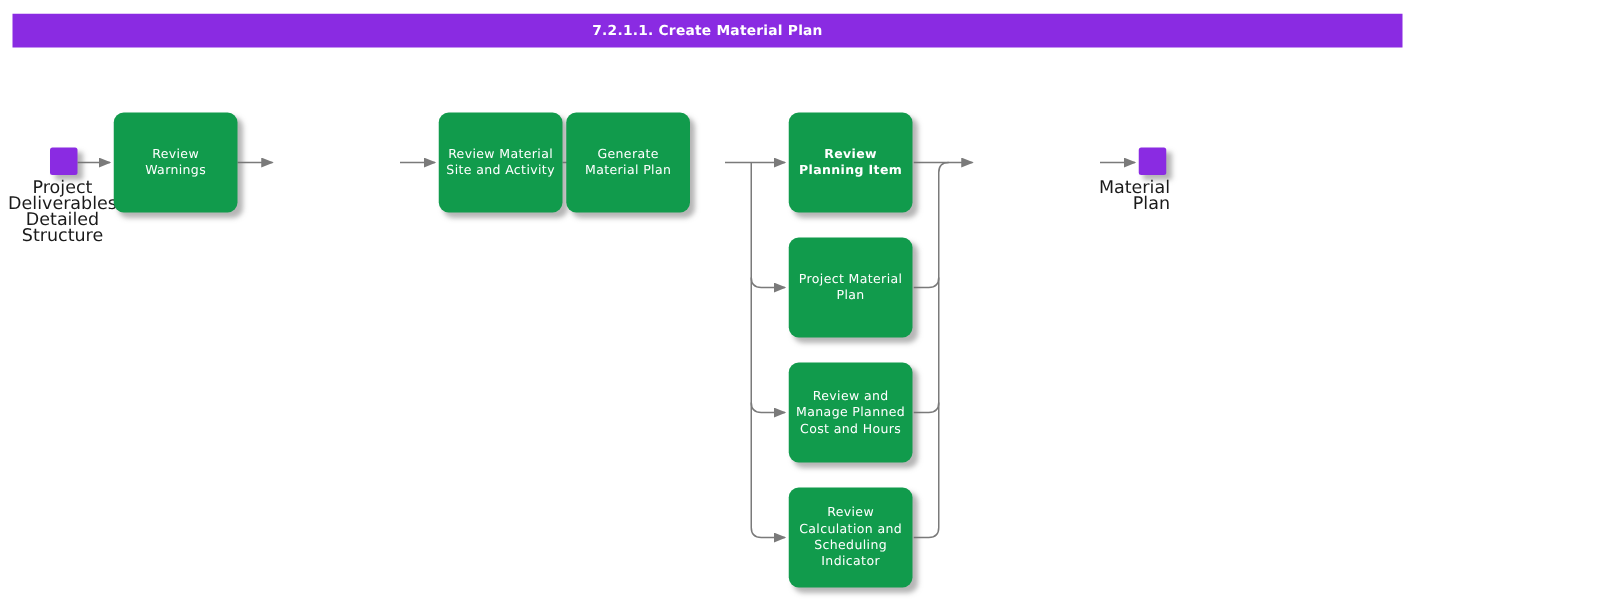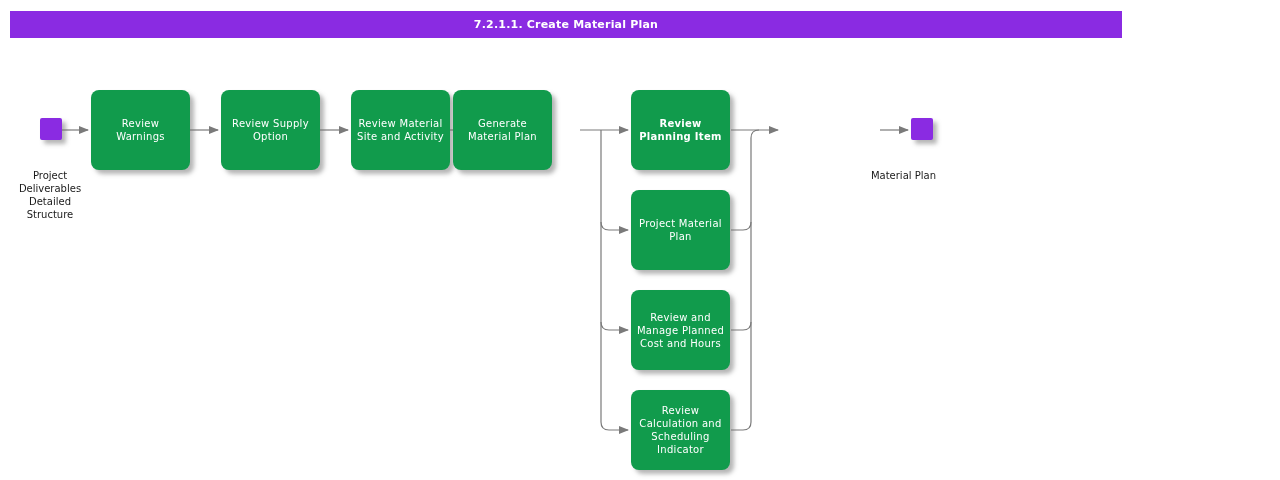--- a/index.html
+++ b/index.html
@@ -21,21 +21,21 @@
     background:var(--box-green,#119B4C);border-radius:8px;
     box-shadow:4px 4px 4px rgba(110,110,110,.5);
     display:flex;align-items:center;justify-content:center;text-align:center;
     color:#ffffff;font-size:10px;line-height:13px;letter-spacing:.3px;cursor:pointer;
   }
   .event{
     position:absolute;width:22px;height:22px;background:var(--node-purple,#8A2BE2);
     border-radius:2px;box-shadow:4px 4px 4px rgba(110,110,110,.5);cursor:pointer;
   }
   .event-label{
-    position:absolute;font-size:10px;line-height:13px;color:#1a1a1a;text-align:center;margin-top:25px;
+    position:absolute;font-size:14px;line-height:13px;color:#1a1a1a;text-align:center;
   }
 </style>
 </head>
 <body>
 
 <div class="canvas">
 
   <div class="title-bar">
     <span>7.2.1.1. Create Material Plan</span>
   </div>
@@ -58,21 +58,20 @@
     <path class="line" d="M731 430 H743 Q751 430 751 422 V138 Q751 130 759 130"></path>
     <path class="line" d="M731 230 H743 Q751 230 751 222"></path>
     <path class="line" d="M731 330 H743 Q751 330 751 322"></path>
     <path class="line" d="M880 130 H908" marker-end="url(#arr)"></path>
   </svg>
 
   <div class="event" style="left:40px;top:118px;"></div>
   <div class="event-label" style="left:5px;top:144px;width:90px;">Project Deliverables Detailed Structure</div>
 
   <div class="task" style="left:91px;top:90px;">Review Warnings</div>
-  <div class="task" style="left:221px;top:90px;">Review Supply Option</div>
   <div class="task" style="left:351px;top:90px;">Review Material Site and Activity</div>
   <div class="task" style="left:453px;top:90px;">Generate Material Plan</div>
   <div class="task" style="left:631px;top:90px;font-weight:bold;">Review Planning Item</div>
 
   <div class="task" style="left:631px;top:190px;">Project Material Plan</div>
   <div class="task" style="left:631px;top:290px;">Review and Manage Planned Cost and Hours</div>
   <div class="task" style="left:631px;top:390px;">Review Calculation and Scheduling Indicator</div>
 
   <div class="event" style="left:911px;top:118px;"></div>
   <div class="event-label" style="left:866px;top:144px;width:70px;text-align:right;">Material Plan</div>

